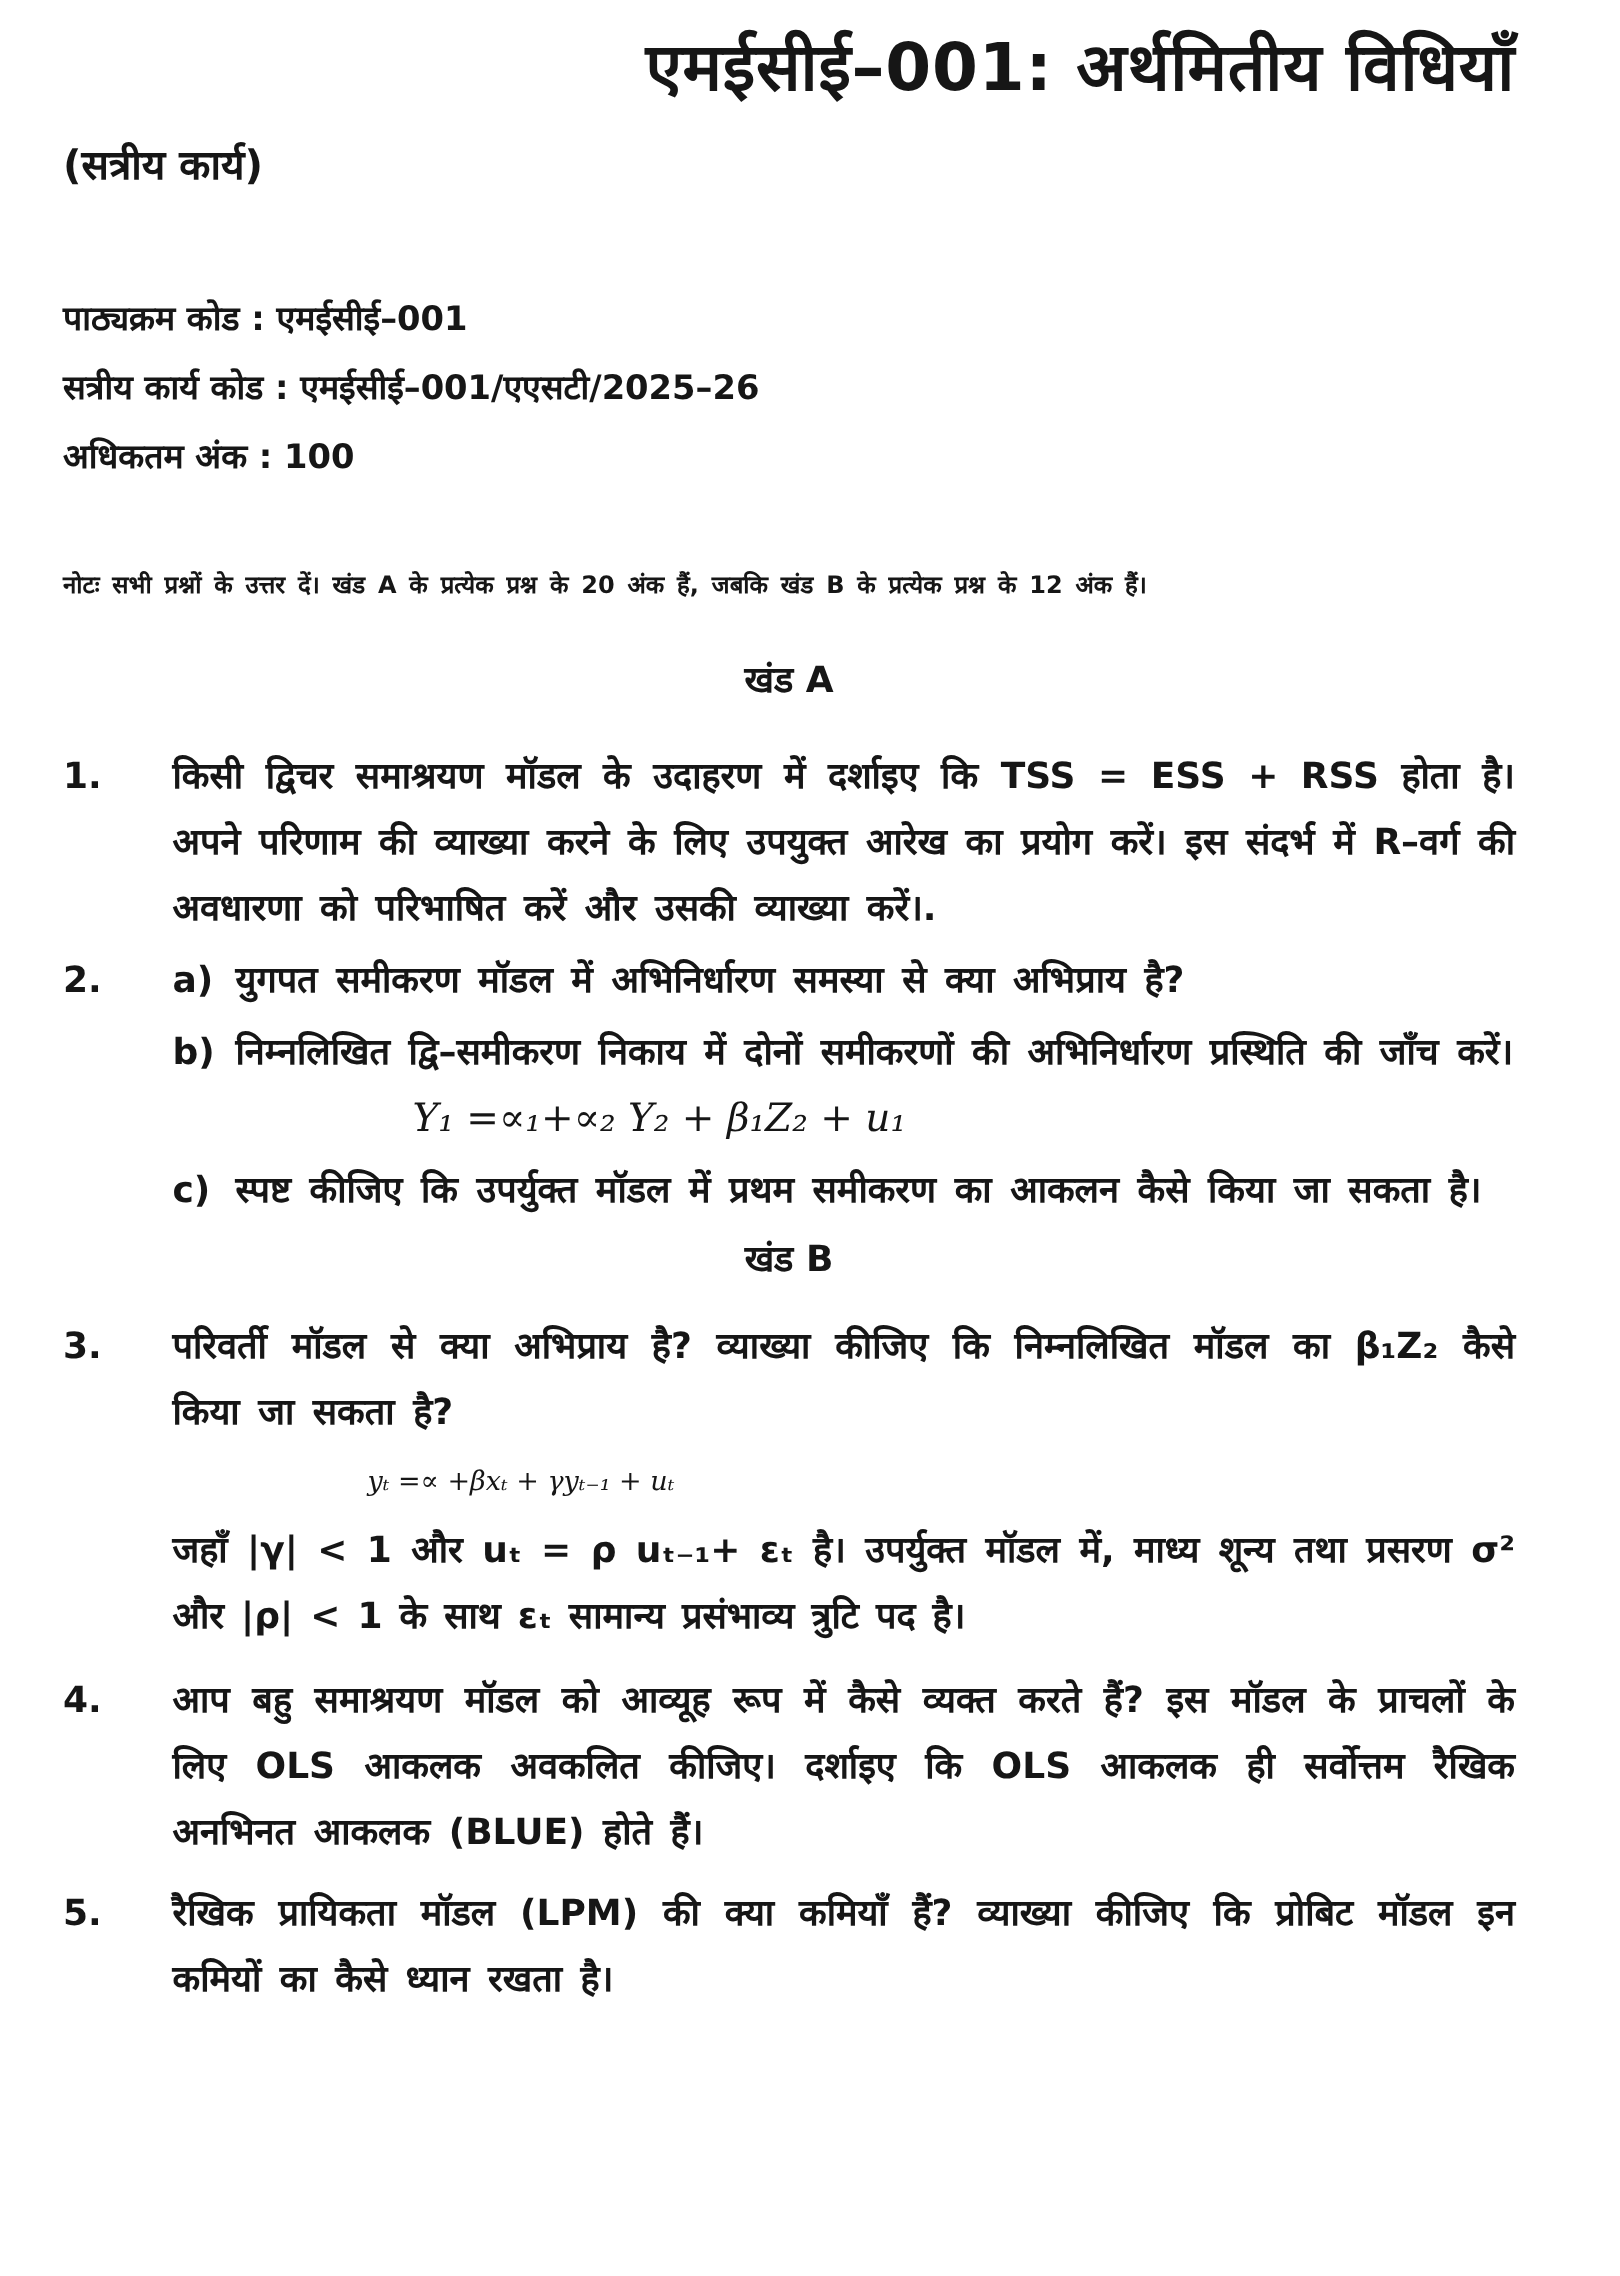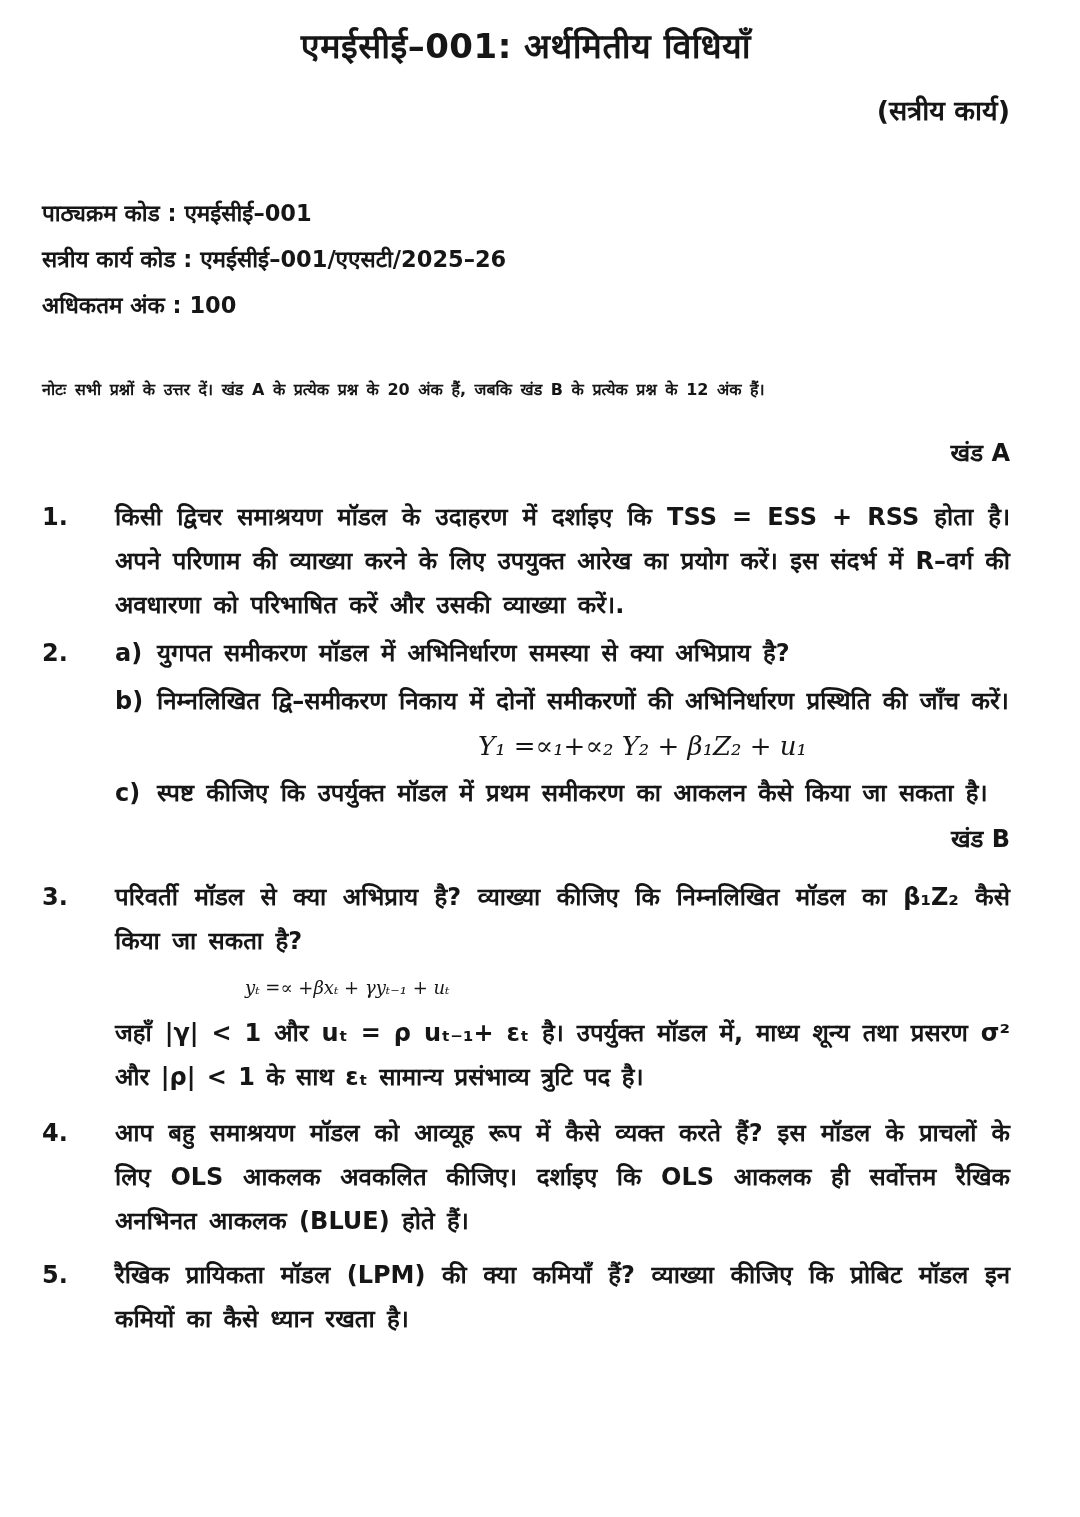--- a/index.html
+++ b/index.html
@@ -16,48 +16,48 @@
     -webkit-font-smoothing: antialiased;
   }
   .page {
     box-sizing: border-box;
     width: 1080px;
     height: 1517px;
     padding: 26px 70px 0 42px;
   }
   .doc-title {
     margin: 0 0 26px 0;
-    text-align: center;
-    font-size: 34px;
+    text-align: right;
+    font-size: 44px;
     line-height: 40px;
     font-weight: 700;
     letter-spacing: 0.5px;
   }
   .doc-subtitle {
-    text-align: right;
+    text-align: left;
     font-size: 27px;
     line-height: 38px;
     font-weight: 700;
   }
   .meta {
     margin-top: 60px;
     font-size: 22.5px;
     font-weight: 700;
     line-height: 46px;
   }
   .note {
     margin: 38px 0 0 0;
     font-size: 16px;
     font-weight: 700;
     line-height: 47px;
     text-align: justify;
     word-spacing: 3px;
   }
   .section-head {
-    text-align: right;
+    text-align: center;
     font-size: 24px;
     font-weight: 700;
     line-height: 44px;
     margin: 18px 0 0 0;
   }
   .section-head.b { margin-top: 2px; }
   .q {
     display: flex;
     font-size: 24px;
     font-weight: 600;
@@ -91,21 +91,21 @@
     text-align: justify;
     word-spacing: 4px;
   }
   .eq-block {
     margin: 2px 0 2px 160px;
     font-family: "DejaVu Serif", serif;
     font-style: italic;
     font-weight: 500;
     font-size: 26px;
     line-height: 42px;
-    text-align: center;
+    text-align: left;
     word-spacing: 0;
   }
   .eq-center {
     margin: 4px 0 2px 0;
     padding-left: 130px;
     text-align: left;
     font-family: "DejaVu Serif", serif;
     font-style: italic;
     font-weight: 500;
     font-size: 18px;

